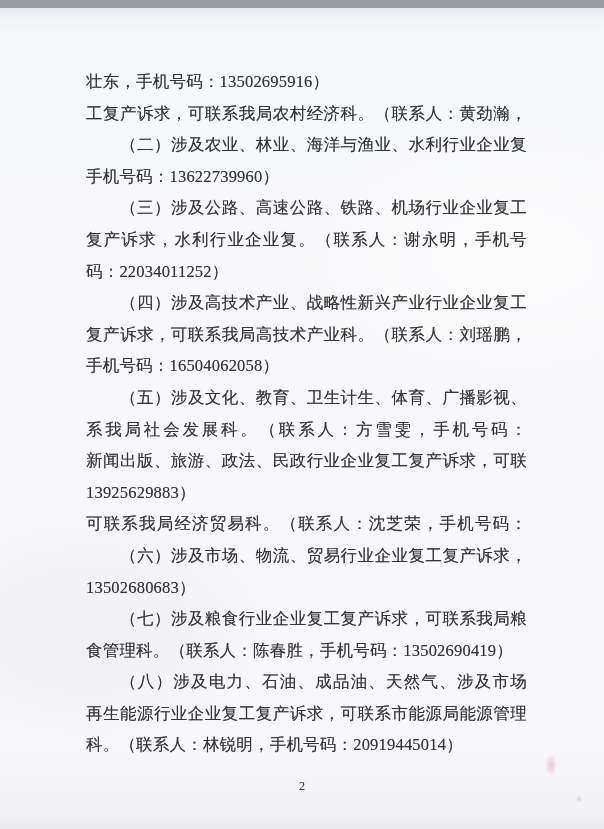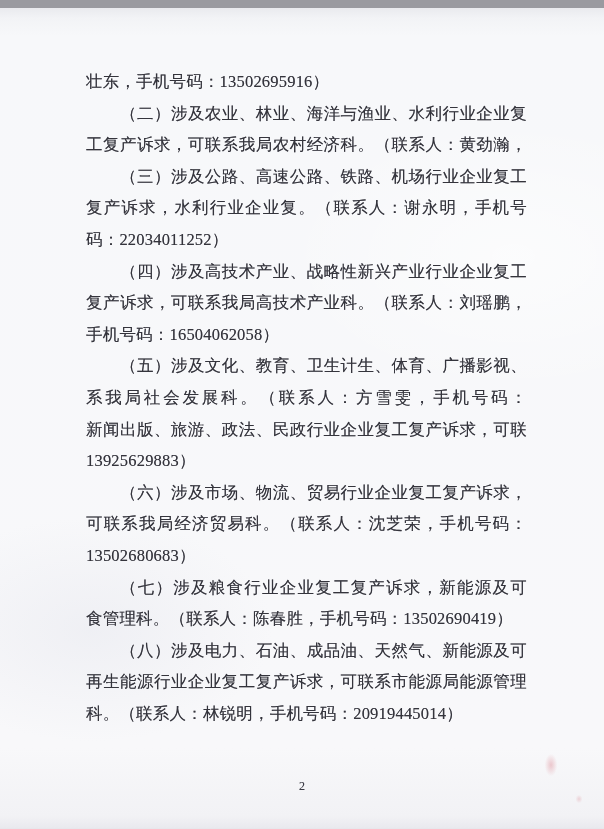--- a/index.html
+++ b/index.html
@@ -47,35 +47,36 @@
     color:#3a3a44;
     text-shadow:0 0 .5px rgba(52,52,64,.5);
   }
 </style>
 </head>
 <body>
 
 <div class="scan">
   <div class="doc-body">
       <div class="line">壮东，手机号码：13502695916）</div>
+      <div class="line justify">工复产诉求，可联系我局农村经济科。（联系人：黄劲瀚，</div>
       <div class="line indent justify">（二）涉及农业、林业、海洋与渔业、水利行业企业复</div>
-      <div class="line justify">工复产诉求，可联系我局农村经济科。（联系人：黄劲瀚，</div>
+      <div class="line">手机号码：13622739960）</div>
       <div class="line indent justify">（三）涉及公路、高速公路、铁路、机场行业企业复工</div>
       <div class="line justify">复产诉求，水利行业企业复。（联系人：谢永明，手机号</div>
       <div class="line">码：22034011252）</div>
       <div class="line indent justify">（四）涉及高技术产业、战略性新兴产业行业企业复工</div>
       <div class="line justify">复产诉求，可联系我局高技术产业科。（联系人：刘瑶鹏，</div>
       <div class="line">手机号码：16504062058）</div>
       <div class="line indent justify">（五）涉及文化、教育、卫生计生、体育、广播影视、</div>
       <div class="line justify">系我局社会发展科。（联系人：方雪雯，手机号码：</div>
       <div class="line justify">新闻出版、旅游、政法、民政行业企业复工复产诉求，可联</div>
       <div class="line">13925629883）</div>
+      <div class="line justify">可联系我局经济贸易科。（联系人：沈芝荣，手机号码：</div>
       <div class="line indent justify">（六）涉及市场、物流、贸易行业企业复工复产诉求，</div>
-      <div class="line justify">可联系我局经济贸易科。（联系人：沈芝荣，手机号码：</div>
       <div class="line">13502680683）</div>
-      <div class="line indent justify">（七）涉及粮食行业企业复工复产诉求，新能源及可</div>
+      <div class="line indent justify">（七）涉及粮食行业企业复工复产诉求，可联系我局粮</div>
       <div class="line">食管理科。（联系人：陈春胜，手机号码：13502690419）</div>
-      <div class="line indent justify">（八）涉及电力、石油、成品油、天然气、新能源及可</div>
+      <div class="line indent justify">（八）涉及电力、石油、成品油、天然气、涉及市场</div>
       <div class="line justify">再生能源行业企业复工复产诉求，可联系市能源局能源管理</div>
       <div class="line">科。（联系人：林锐明，手机号码：20919445014）</div>
     </div>
   <div class="page-number">2</div>
 </div>
 
 </body></html>

